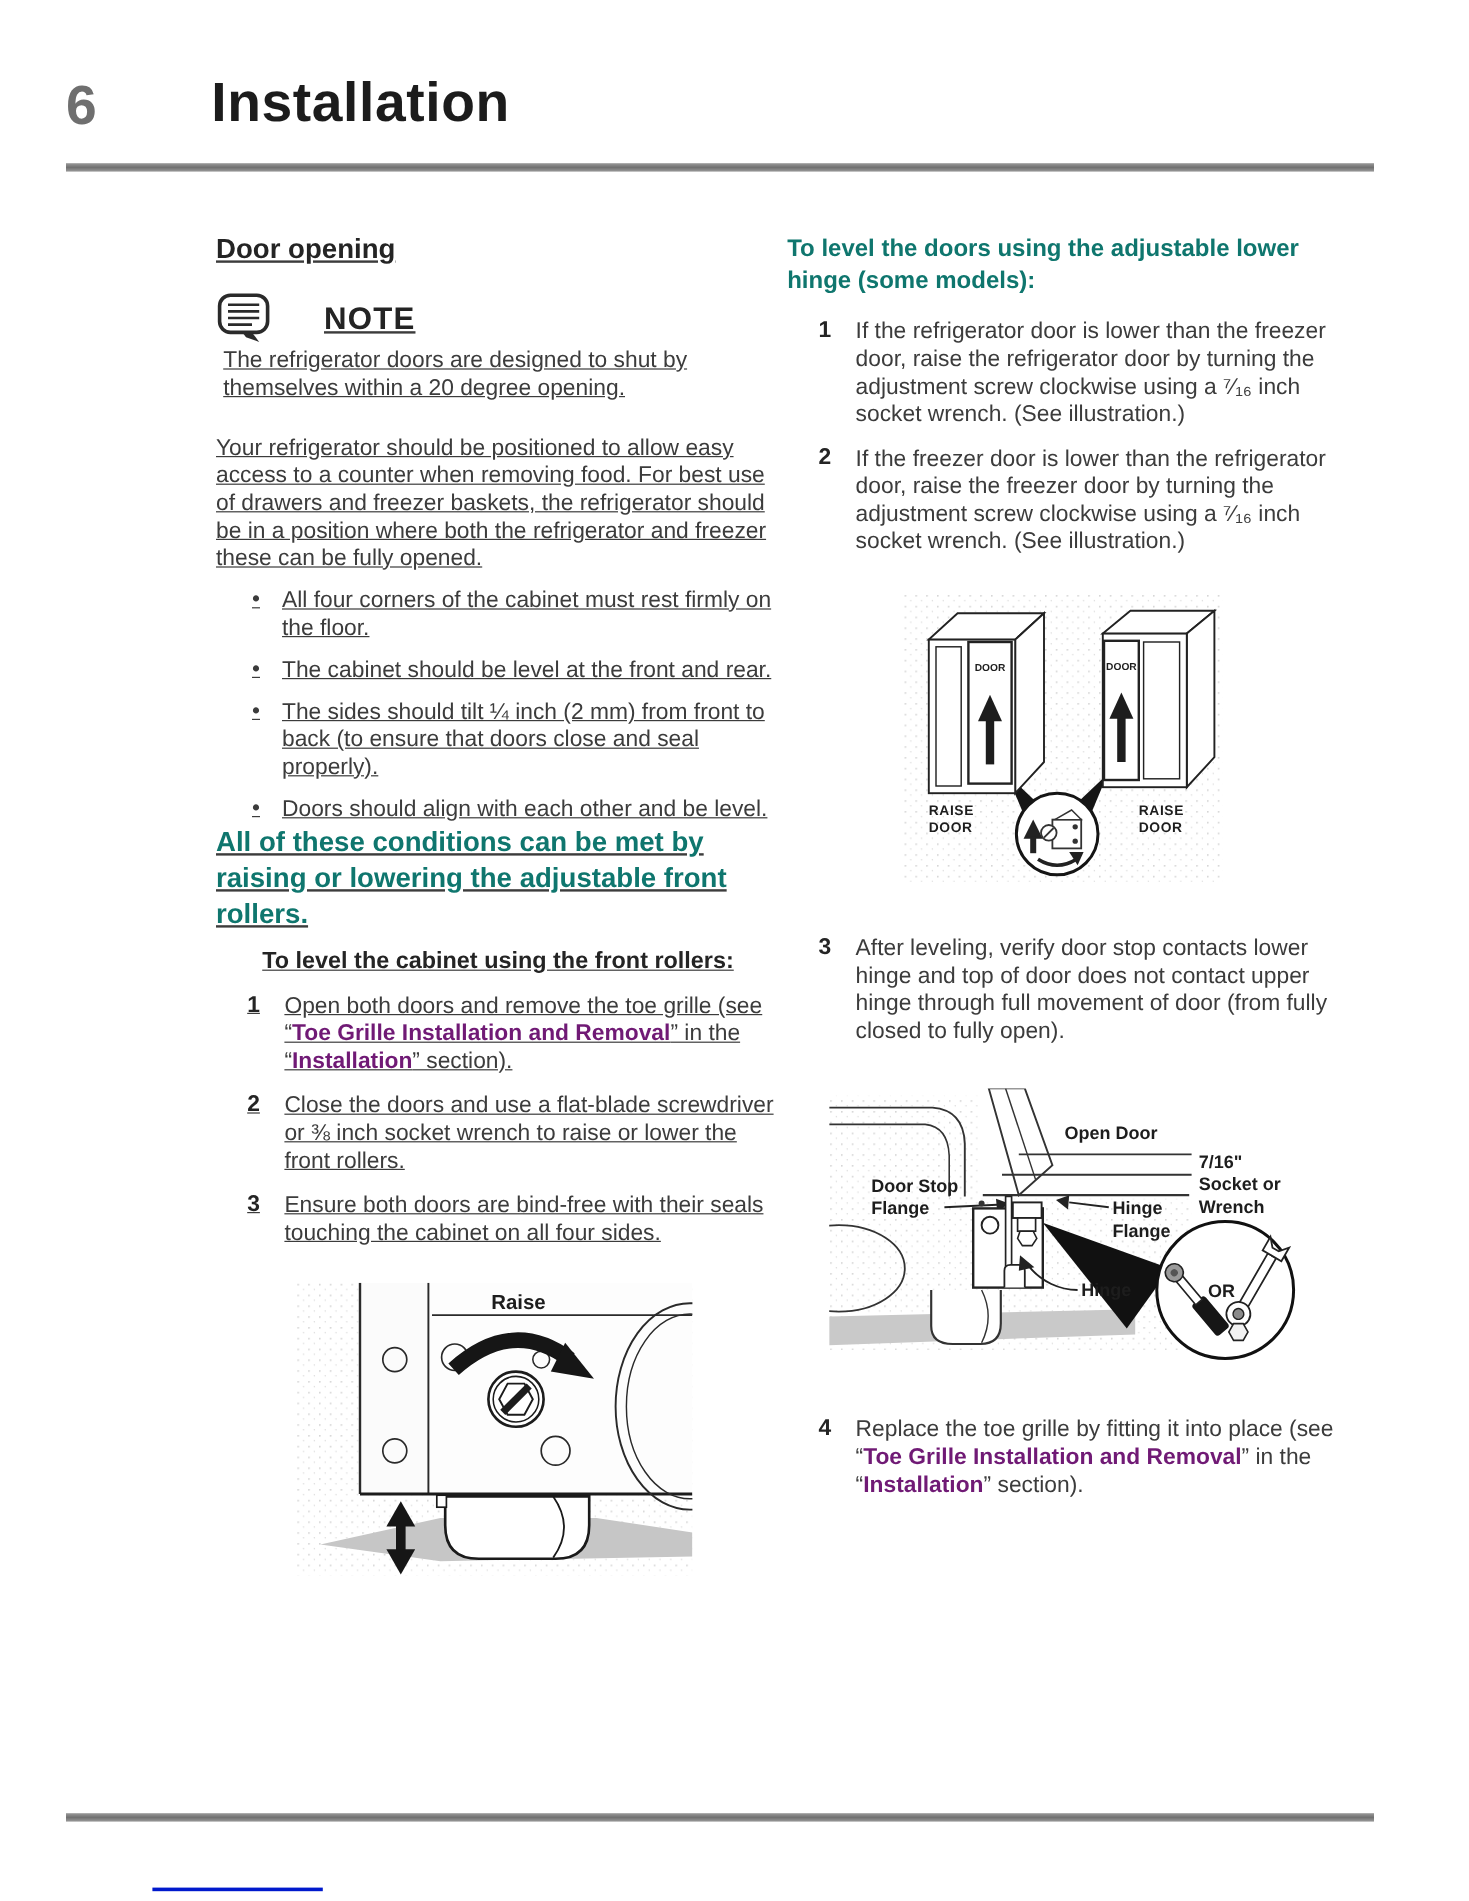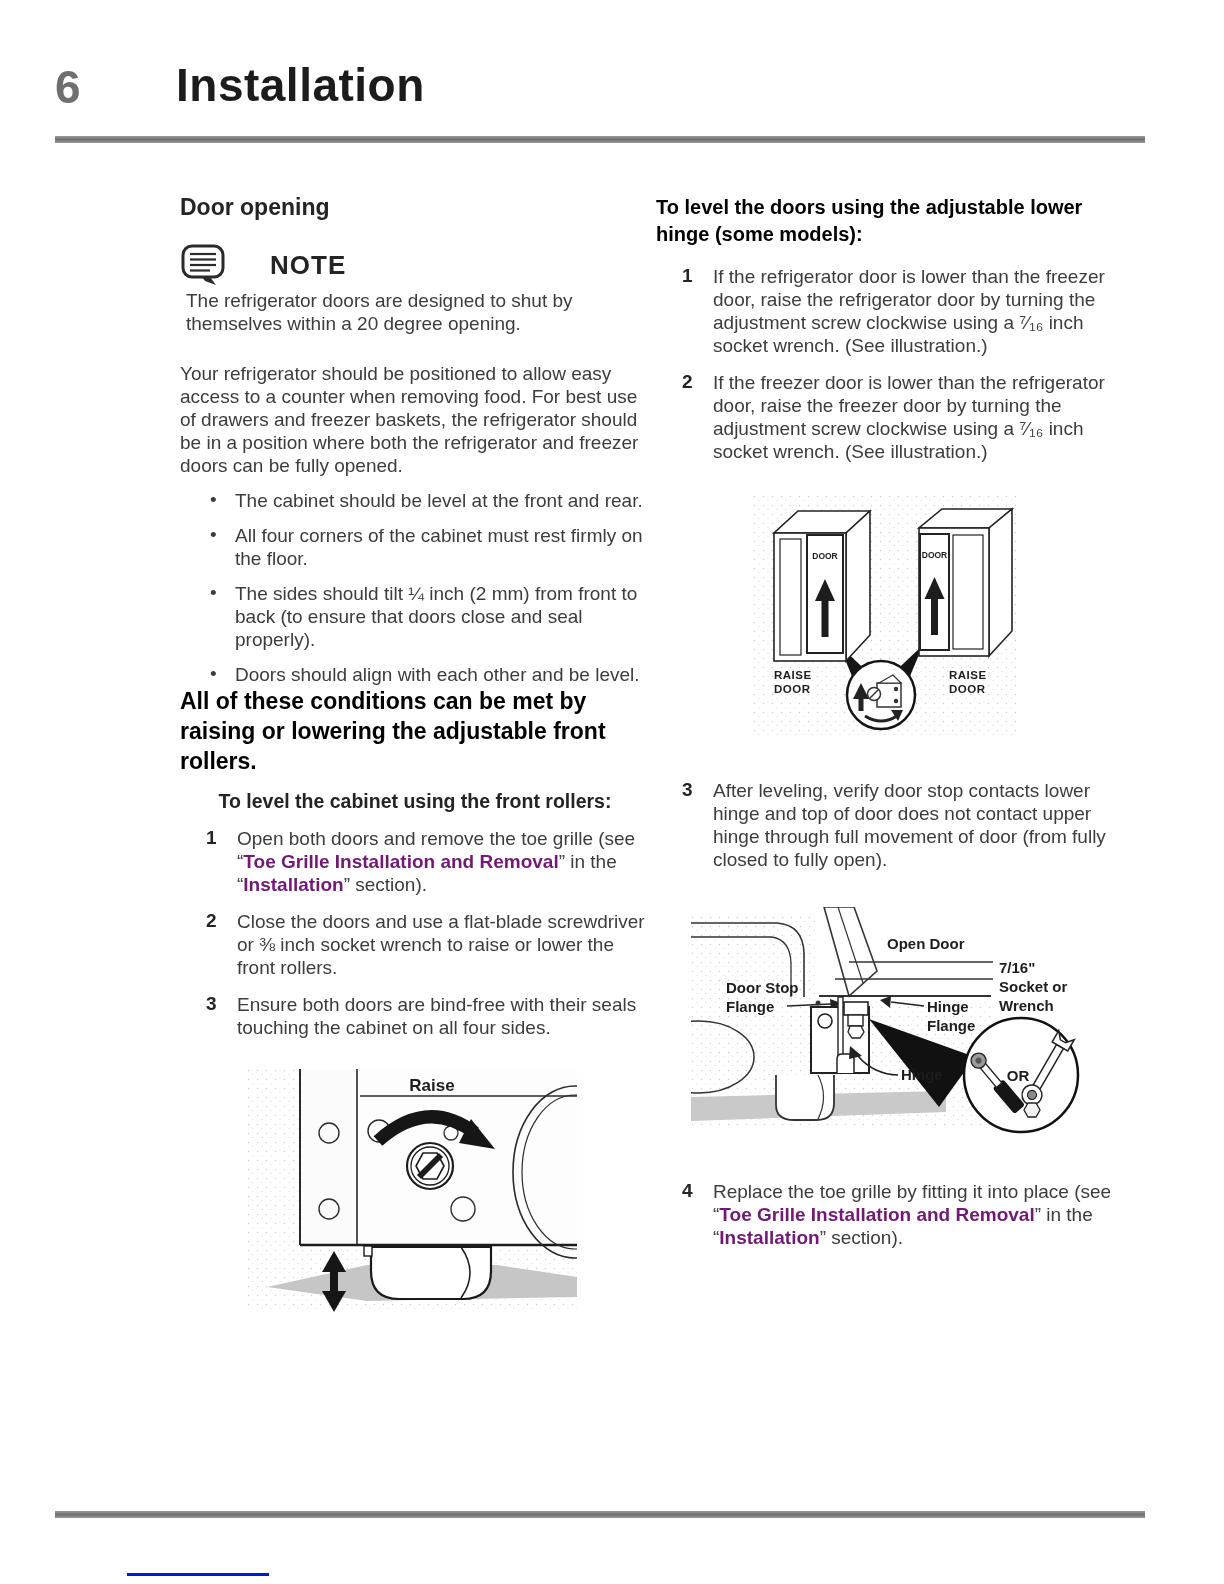--- a/index.html
+++ b/index.html
@@ -21,25 +21,25 @@
     position:absolute; left:55px; width:1090px; height:7px;
     background:linear-gradient(#9a9a9a,#707070,#9a9a9a);
   }
   .rule.top { top:136px; }
   .rule.bottom { top:1511px; }
   .blue-line {
     position:absolute; left:127px; top:1573px; width:142px; height:3px;
     background:#0019cc; cursor:pointer;
   }
   .col { position:absolute; top:190px; }
-  .col-left  { left:180px; width:470px; }
+  .col-left  { left:180px; width:470px;text-decoration:underline; }
   .col-right { left:656px; width:458px; }
 
   h2 { font-size:23px; font-weight:bold; color:#242424; margin-top:4px; }
-  h3 { font-size:23px; font-weight:bold; color:#000000; line-height:29px; max-width:458px; }
+  h3 { font-size:23px; font-weight:bold; color:#0f766e; line-height:29px; max-width:458px; }
   h4 { font-size:19.5px; font-weight:bold; color:#242424; }
   p  { font-size:19px; line-height:23px; }
 
   .note-head { display:flex; align-items:center; margin-top:22px;gap:20px; }
   .note-label { font-size:26px; font-weight:bold; color:#242424; margin-left:22px; letter-spacing:1px; }
   .note-text { margin:2px 0 0 6px; max-width:445px; }
   .lead-para { margin-top:27px; }
   .guidelines-h { margin-top:30px; }
   .blt-row { display:flex; margin:12px 0 0 30px; }
   .blt-row .blt { width:25px; font-size:19px; }
@@ -78,30 +78,30 @@
       <line x1="10" y1="11" x2="36" y2="11" stroke="#2a2a2a" stroke-width="2.2"></line>
       <line x1="10" y1="16.5" x2="36" y2="16.5" stroke="#2a2a2a" stroke-width="2.2"></line>
       <line x1="10" y1="22" x2="36" y2="22" stroke="#2a2a2a" stroke-width="2.2"></line>
       <line x1="10" y1="27.5" x2="30" y2="27.5" stroke="#2a2a2a" stroke-width="2.2"></line>
       <path d="M22,34 L30,34 L36,42 L25,38 Z" fill="#2a2a2a"></path>
     </svg>
     <span class="note-label">NOTE</span>
   </div>
   <p class="note-text">The refrigerator doors are designed to shut by themselves within a 20 degree opening.</p>
 
-  <p class="lead-para">Your refrigerator should be positioned to allow easy access to a counter when removing food. For best use of drawers and freezer baskets, the refrigerator should be in a position where both the refrigerator and freezer doors can be fully opened.</p>
-
-
+  <p class="lead-para">Your refrigerator should be positioned to allow easy access to a counter when removing food. For best use of drawers and freezer baskets, the refrigerator should be in a position where both the refrigerator and freezer these can be fully opened.</p>
+
+
+  <div class="blt-row">
+    <span class="blt"></span>
+    <p>All four corners of the cabinet must rest firmly on the floor.</p>
+  </div>
   <div class="blt-row">
     <span class="blt"></span>
     <p>The cabinet should be level at the front and rear.</p>
-  </div>
-  <div class="blt-row">
-    <span class="blt"></span>
-    <p>All four corners of the cabinet must rest firmly on the floor.</p>
   </div>
   <div class="blt-row">
     <span class="blt"></span>
     <p>The sides should tilt ¼ inch (2 mm) from front to back (to ensure that doors close and seal properly).</p>
   </div>
   <div class="blt-row">
     <span class="blt"></span>
     <p>Doors should align with each other and be level.</p>
   </div>
 

